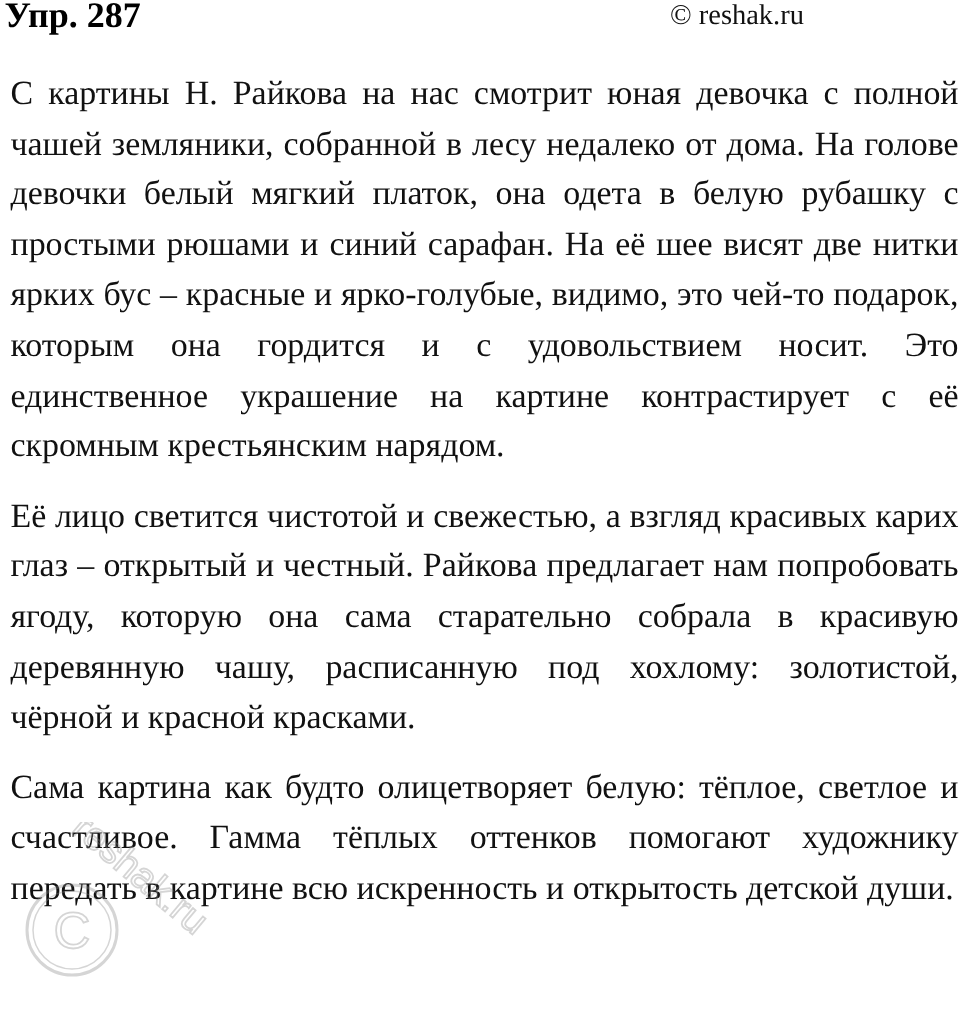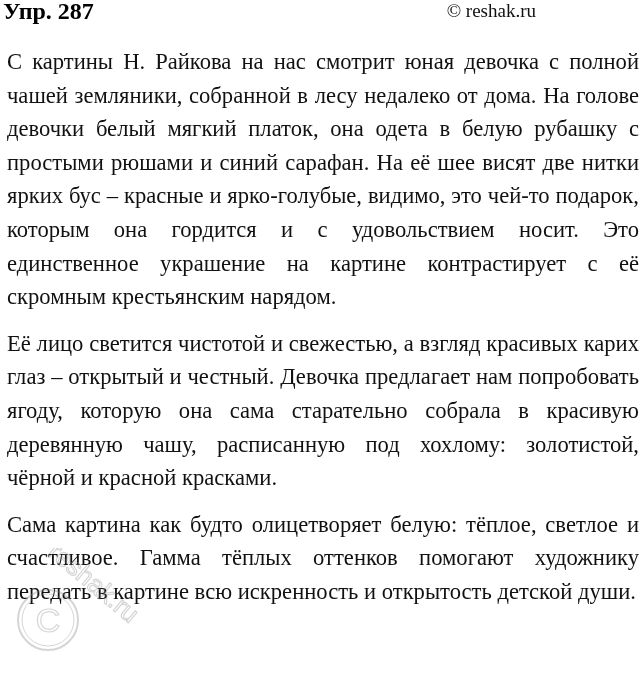--- a/index.html
+++ b/index.html
@@ -64,21 +64,21 @@
 </head>
 <body>
 
 <div class="header">
   <div class="title">Упр. 287</div>
   <div class="copyright">© reshak.ru</div>
 </div>
 
 <div class="content">
   <p class="para">С картины Н. Райкова на нас смотрит юная девочка с полной чашей земляники, собранной в лесу недалеко от дома. На голове девочки белый мягкий платок, она одета в белую рубашку с простыми рюшами и синий сарафан. На её шее висят две нитки ярких бус – красные и ярко-голубые, видимо, это чей-то подарок, которым она гордится и с удовольствием носит. Это единственное украшение на картине контрастирует с её скромным крестьянским нарядом.</p>
-  <p class="para">Её лицо светится чистотой и свежестью, а взгляд красивых карих глаз – открытый и честный. Девочка предлагает нам попробовать ягоду, которую она сама старательно собрала в красивую деревянную чашу, расписанную под хохлому: золотистой, чёрной и красной красками.</p>
+  <p class="para">Её лицо светится чистотой и свежестью, а взгляд красивых карих глаз – открытый и честный. Райкова предлагает нам попробовать ягоду, которую она сама старательно собрала в красивую деревянную чашу, расписанную под хохлому: золотистой, чёрной и красной красками.</p>
   <p class="para">Сама картина как будто олицетворяет белую: тёплое, светлое и счастливое. Гамма тёплых оттенков помогают художнику передать в картине всю искренность и открытость детской души.</p>
 </div>
 
 <div class="watermark">
   <svg width="140" height="110" viewBox="0 0 140 110">
     <circle cx="40" cy="72" r="30" fill="none" stroke="#888" stroke-width="2"></circle>
     <circle cx="40" cy="72" r="26" fill="none" stroke="#888" stroke-width="1"></circle>
     <text x="40" y="84" font-family="Liberation Sans, sans-serif" font-size="34" fill="none" stroke="#888" stroke-width="1.2" text-anchor="middle">C</text>
     <text x="22" y="28" font-family="Liberation Sans, sans-serif" font-size="26" fill="none" stroke="#888" stroke-width="1.2" transform="rotate(40 60 40)">reshak.ru</text>
   </svg>

